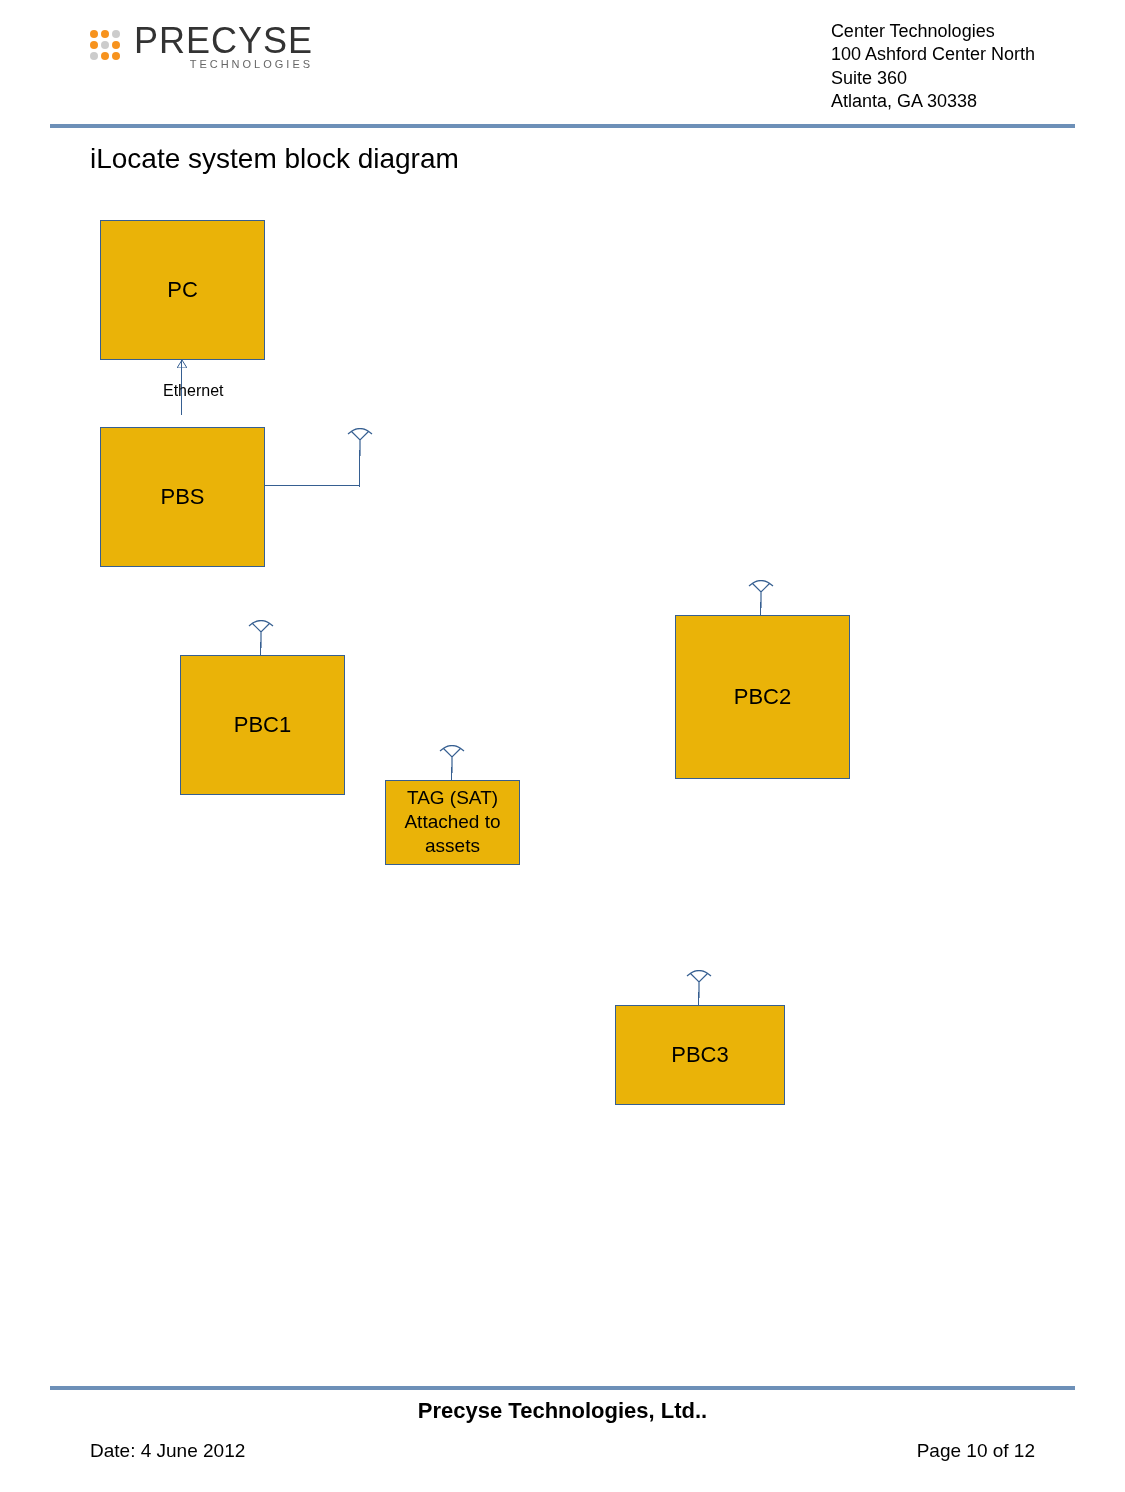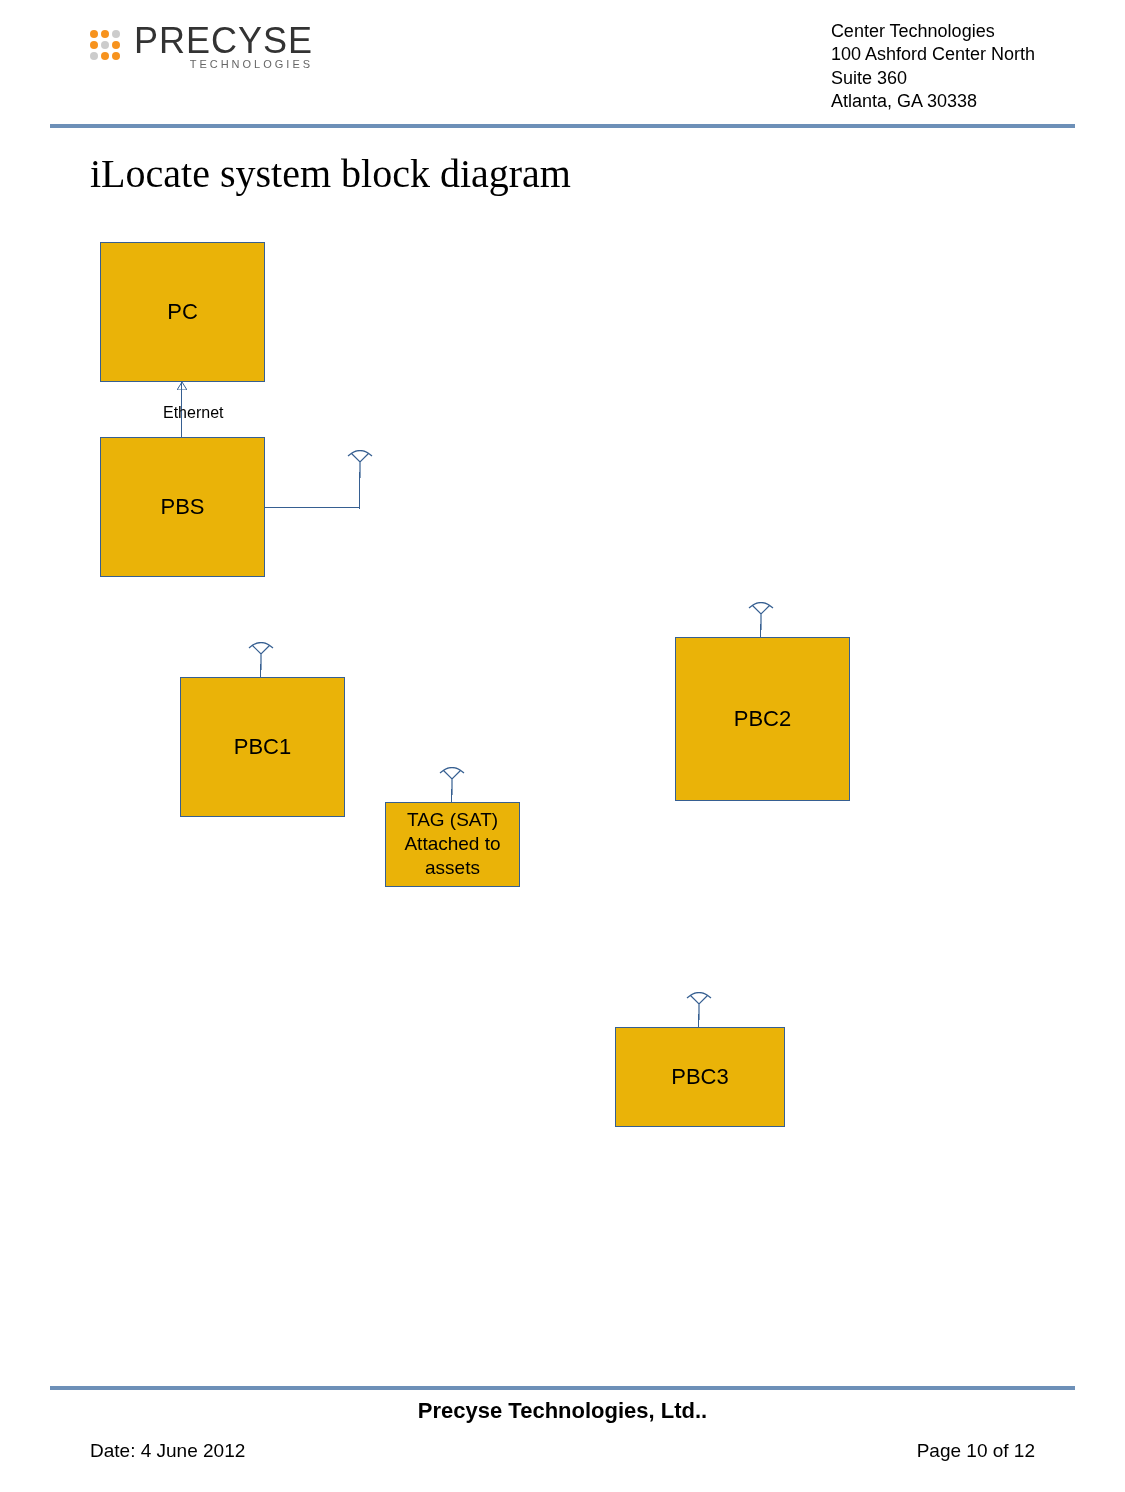--- a/index.html
+++ b/index.html
@@ -51,45 +51,45 @@
       line-height: 1.3;
       color: #000;
     }
     .hr-main {
       height: 4px;
       background: #6d90b8;
       border: none;
       margin: 0 50px;
     }
     .title {
-      font-family: Liberation Serif, serif;
-      font-size: 40px;
+      font-family: Liberation Sans, sans-serif;
+      font-size: 28px;
       font-weight: 400;
-      margin: 22px 0 0 90px;
+      margin: 15px 0 0 90px;
       color: #000;
     }
     .diagram {
       position: relative;
       width: 1000px;
       height: 1100px;
       margin-left: 60px;
     }
     .block {
       position: absolute;
       background: #eab308;
       border: 1.5px solid #365f91;
       display: flex;
       align-items: center;
       justify-content: center;
       text-align: center;
       font-size: 22px;
       color: #000;
     }
     .block-pc { left: 40px; top: 45px; width: 165px; height: 140px; }
-    .block-pbs { left: 40px; top: 240px; width: 165px; height: 140px; font-size: 22px; }
+    .block-pbs { left: 40px; top: 252px; width: 165px; height: 140px; font-size: 22px; }
     .block-pbc1 { left: 120px; top: 480px; width: 165px; height: 140px; }
     .block-pbc2 { left: 615px; top: 440px; width: 175px; height: 164px; }
     .block-pbc3 { left: 555px; top: 830px; width: 170px; height: 100px; }
     .block-tag { left: 325px; top: 605px; width: 135px; height: 85px; font-size: 19px; line-height: 1.25; }
     .link-label {
       position: absolute;
       font-size: 16px;
       color: #000;
     }
     .lbl-eth { left: 103px; top: 207px; }

